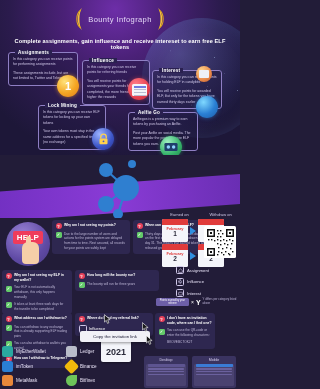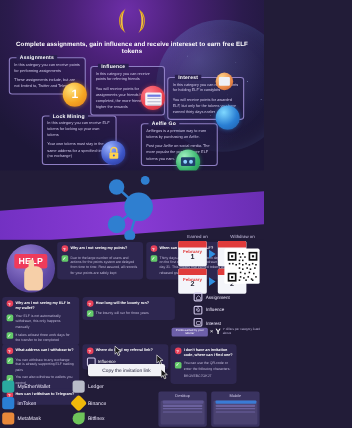--- a/index.html
+++ b/index.html
@@ -288,20 +288,21 @@
 
   <div class="hero">
     <div class="globe"></div>
 
     <div class="logo-wrap">
       <svg class="laurel" viewBox="0 0 12 34">
         <path d="M11 2 C3 8 3 26 11 32 C6 26 6 8 11 2Z" fill="#f3c13a"></path>
         <path d="M9 5 C2 10 2 24 9 29" stroke="#e0a81f" stroke-width="1.4" fill="none"></path>
       </svg>
       <div class="logo-block">
+        <span class="logo-sub">Bounty Infograph</span>
       </div>
       <svg class="laurel" viewBox="0 0 12 34" style="transform:scaleX(-1)">
         <path d="M11 2 C3 8 3 26 11 32 C6 26 6 8 11 2Z" fill="#f3c13a"></path>
         <path d="M9 5 C2 10 2 24 9 29" stroke="#e0a81f" stroke-width="1.4" fill="none"></path>
       </svg>
     </div>
 
     <div class="tagline">Complete assignments, gain influence and receive intereset to earn free ELF tokens</div>
 
     <div class="card" id="card-assignments">
@@ -474,20 +475,29 @@
         </div>
     </div>
 
     <div class="faq" id="faq-8">
       <div class="q-row">
           <span class="q-ic">?</span>
         <span class="q-tx">How can I withdraw to Telegram?</span>
         </div>
     </div>
 
+    <div class="cal" id="cal-2021">
+      <div class="top">
+        <i style="left:4px"></i>
+          <i style="left:10px"></i>
+          <i style="left:16px"></i>
+          <i style="left:22px"></i>
+      </div>
+      <div class="body">2021</div>
+    </div>
 
     <div class="ew-panel">
       <div class="ew-head">
         <span>Earned on</span>
         <span>Withdraw on</span>
       </div>
       <div class="ew-row">
         <div class="cal-sm">
           <div class="top"></div>
           <div class="m">February</div>

